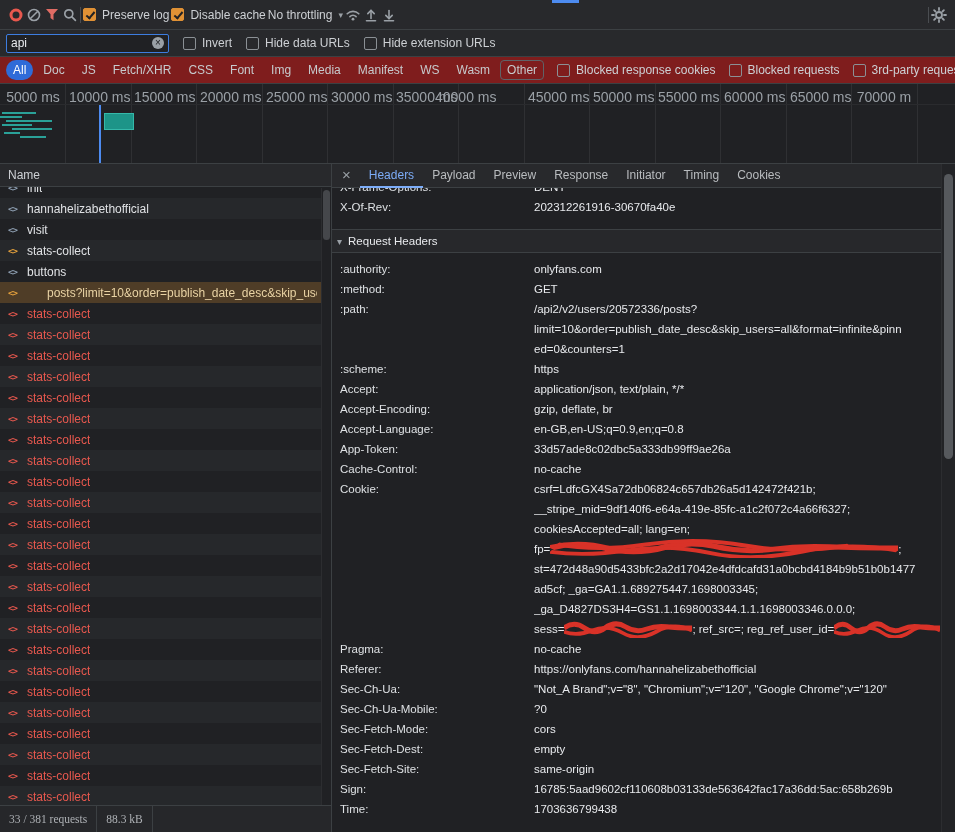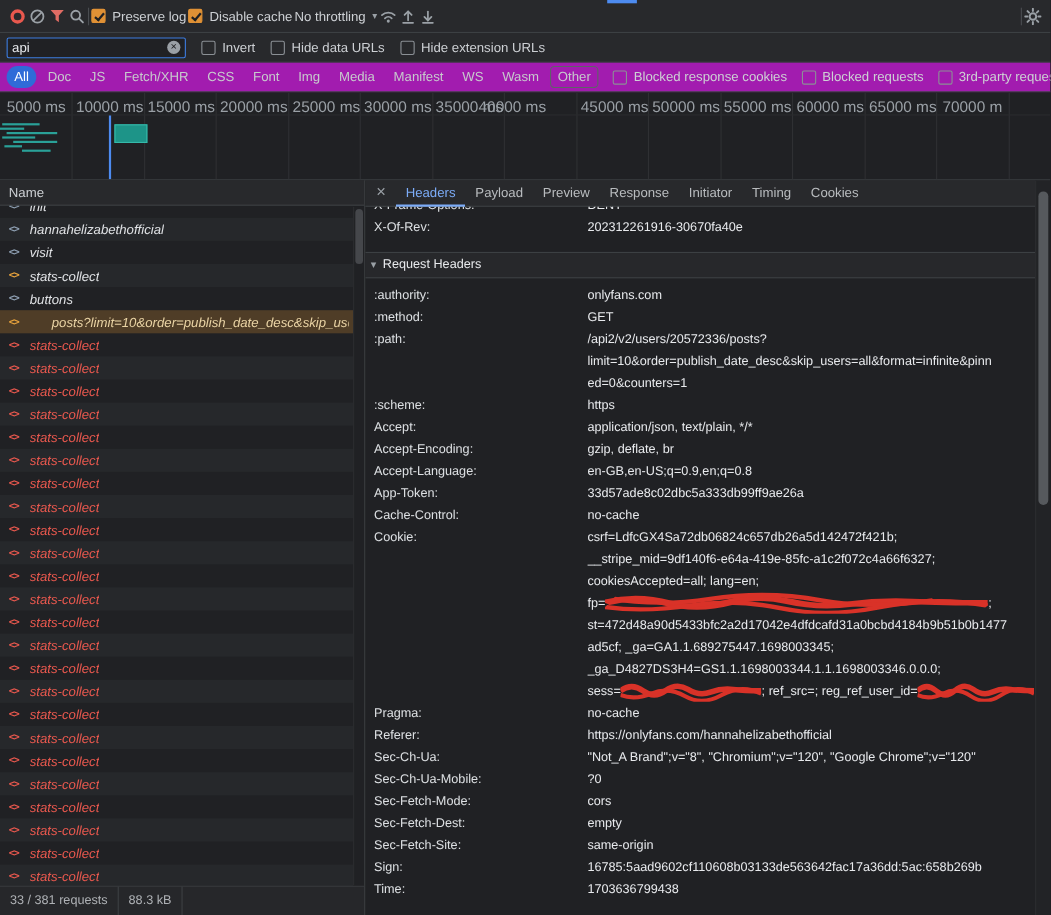--- a/index.html
+++ b/index.html
@@ -39,21 +39,21 @@
     width: 163px; height: 19px; border: 1px solid #3d7de0; border-radius: 2px;
     background: #202124; display: flex; align-items: center; padding: 0 4px; gap: 4px;
   }
   #filter-input .val { flex: 1; color: #e8eaed; }
   .clear-circle {
     width: 12px; height: 12px; border-radius: 50%; background: #9aa0a6; color: #202124;
     font-size: 10px; line-height: 11px; text-align: center; flex: none;
   }
 
   
-  #pills-row { height: 27px; gap: 3px; padding: 0 6px; border-bottom: 1px solid #3c4043; background: #a21caf; display: flex; align-items: center; }
+  #pills-row { height: 27px; gap: 3px; padding: 0 6px; border-bottom: 1px solid #3c4043; background: #7f1d1d; display: flex; align-items: center; }
   .pill { padding: 3px 7px; border-radius: 10px; color: #c7cacd; white-space: nowrap; }
   .pill.active { background: #2f6bd8; color: #ffffff; }
   .pill.boxed { border: 1px solid #5f6368; border-radius: 4px; padding: 2px 6px; }
   #pills-row .cb { margin-left: 10px; }
 
   
   #timeline { height: 80px; border-bottom: 1px solid #3c4043; position: relative; background: #202124; overflow: hidden; }
   .gridline { position: absolute; top: 0; bottom: 0; width: 1px; background: #2f3033; }
   .tick { position: absolute; top: 5px; width: 58px; text-align: center; color: #9aa0a6; font-size: 14px; white-space: nowrap; }
   .tl-hline { position: absolute; top: 20px; left: 0; right: 0; height: 1px; background: #2a2b2e; }
@@ -65,29 +65,29 @@
   #main { display: flex; height: 668px; }
 
   
   #left { width: 332px; flex: none; border-right: 1px solid #3c4043; display: flex; flex-direction: column; position: relative; }
   #left-header { height: 23px; line-height: 23px; padding-left: 8px; color: #cdd0d4; border-bottom: 1px solid #3c4043; background: #28292c; flex: none; }
   #list { flex: 1; overflow: hidden; position: relative; }
   #list-inner { margin-top: -10px; }
   .req { height: 21px; display: flex; align-items: center; gap: 6px; padding: 0 14px 0 8px; white-space: nowrap; overflow: hidden; }
   .req:nth-child(even) { background: #26282b; }
   .ric { font: bold 9px "DejaVu Sans Mono",monospace; color: #8fa0b3; flex: none; width: 13px; letter-spacing: -1px; }
-  .rname { overflow: hidden; color: #dfe1e4; font-style: italic; }
+  .rname { overflow: hidden; color: #dfe1e4; }
   .req.error .ric, .req.error .rname { color: #e8584e; }
   .req.pending .ric { color: #e8a33d; }
   .req.selected { background: #4f3d27; }
   .req.selected .rname { color: #e9d3a4; padding-left: 20px; }
   .req.selected .ric { color: #e8a33d; }
   #left-scrollbar { position: absolute; right: 0; top: 24px; bottom: 27px; width: 10px; background: #202124; border-left: 1px solid #2c2d30; }
   #left-scroll-thumb { position: absolute; top: 2px; left: 1px; width: 7px; height: 50px; background: #45474b; border-radius: 4px; }
-  #left-status { height: 27px; flex: none; border-top: 1px solid #3c4043; display: flex; align-items: center; color: #aeb1b5; background: #26272a; font-size: 11.5px; }
+  #left-status { height: 27px; flex: none; border-top: 1px solid #3c4043; display: flex; align-items: center; color: #aeb1b5; background: #26272a; font-size: 11.5px; font-family: Liberation Serif, serif; }
   .status-item { padding: 0 9px; height: 100%; display: flex; align-items: center; border-right: 1px solid #3c4043; white-space: nowrap; }
 
   
   #detail { flex: 1; display: flex; flex-direction: column; position: relative; overflow: hidden; }
   #detail-tabs { height: 24px; display: flex; align-items: center; border-bottom: 1px solid #3c4043; background: #28292c; padding-left: 4px; flex: none; }
   .close-x { color: #9aa0a6; font-size: 15px; padding: 0 9px 2px 6px; }
   .dtab { padding: 0 9px; height: 24px; line-height: 23px; color: #b9bcbf; white-space: nowrap; }
   .dtab.active { color: #7cacf8; box-shadow: inset 0 -2px 0 #7cacf8; }
 
   #detail-body { flex: 1; overflow: hidden; position: relative; padding-right: 14px; font-size: 11.5px; }

